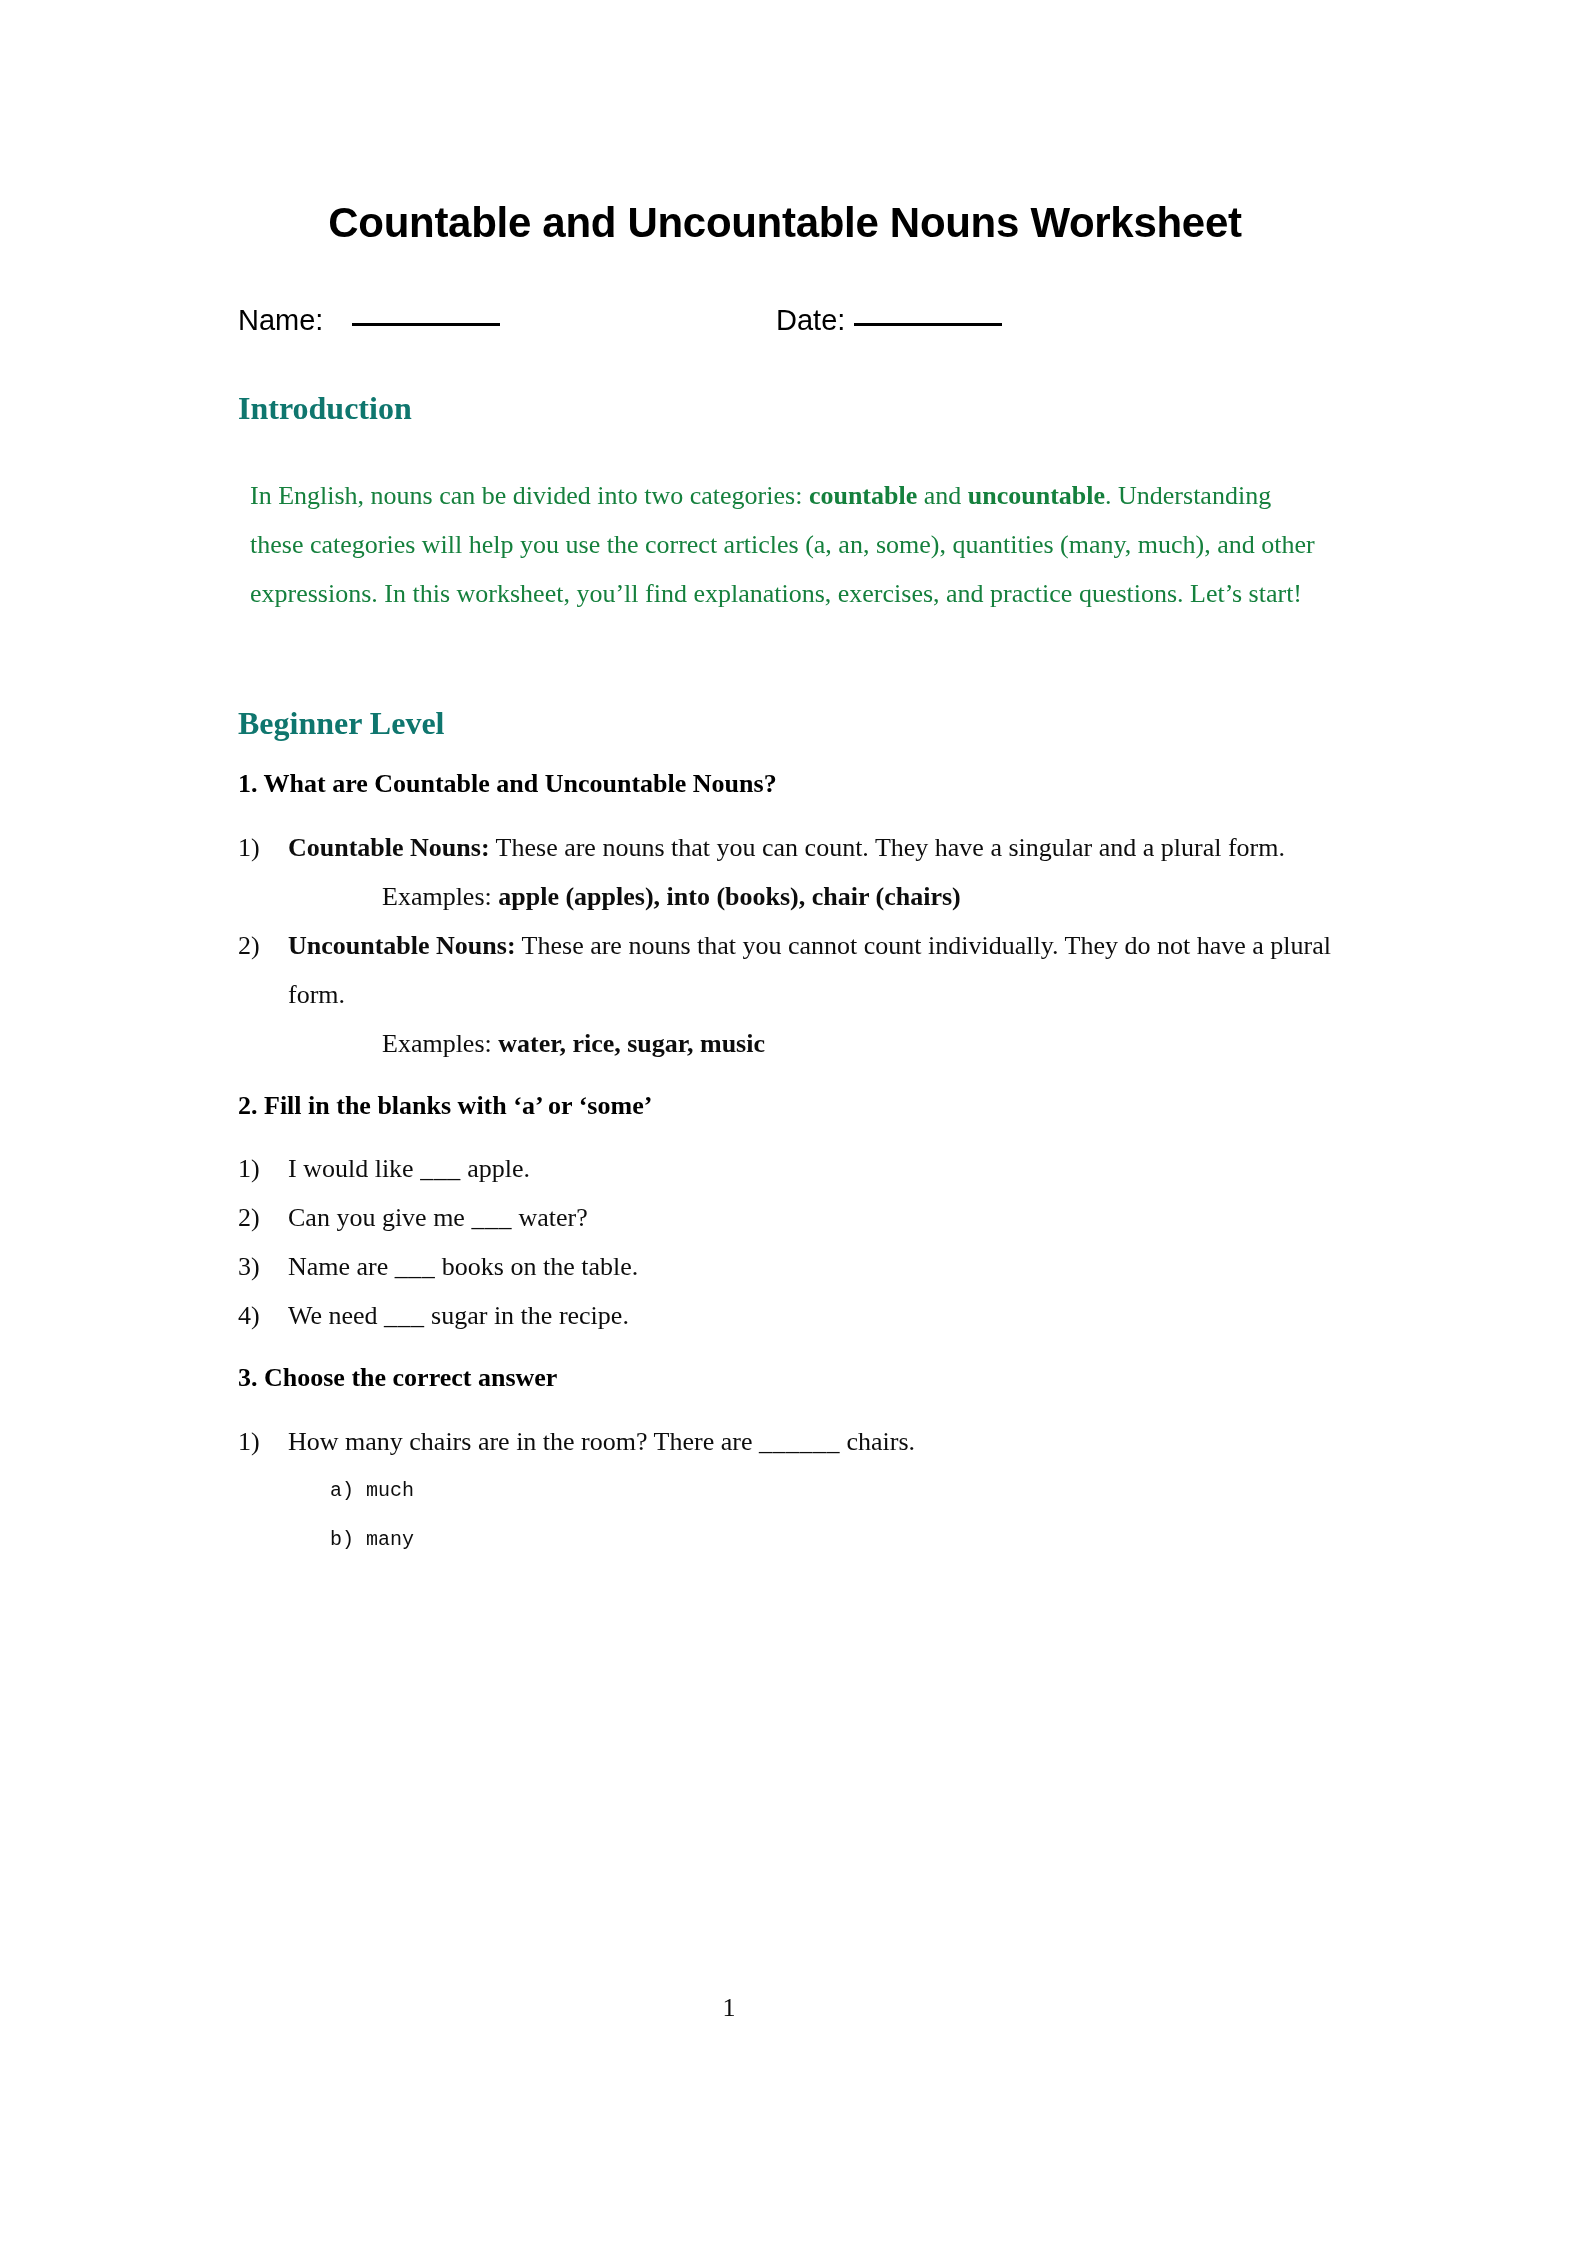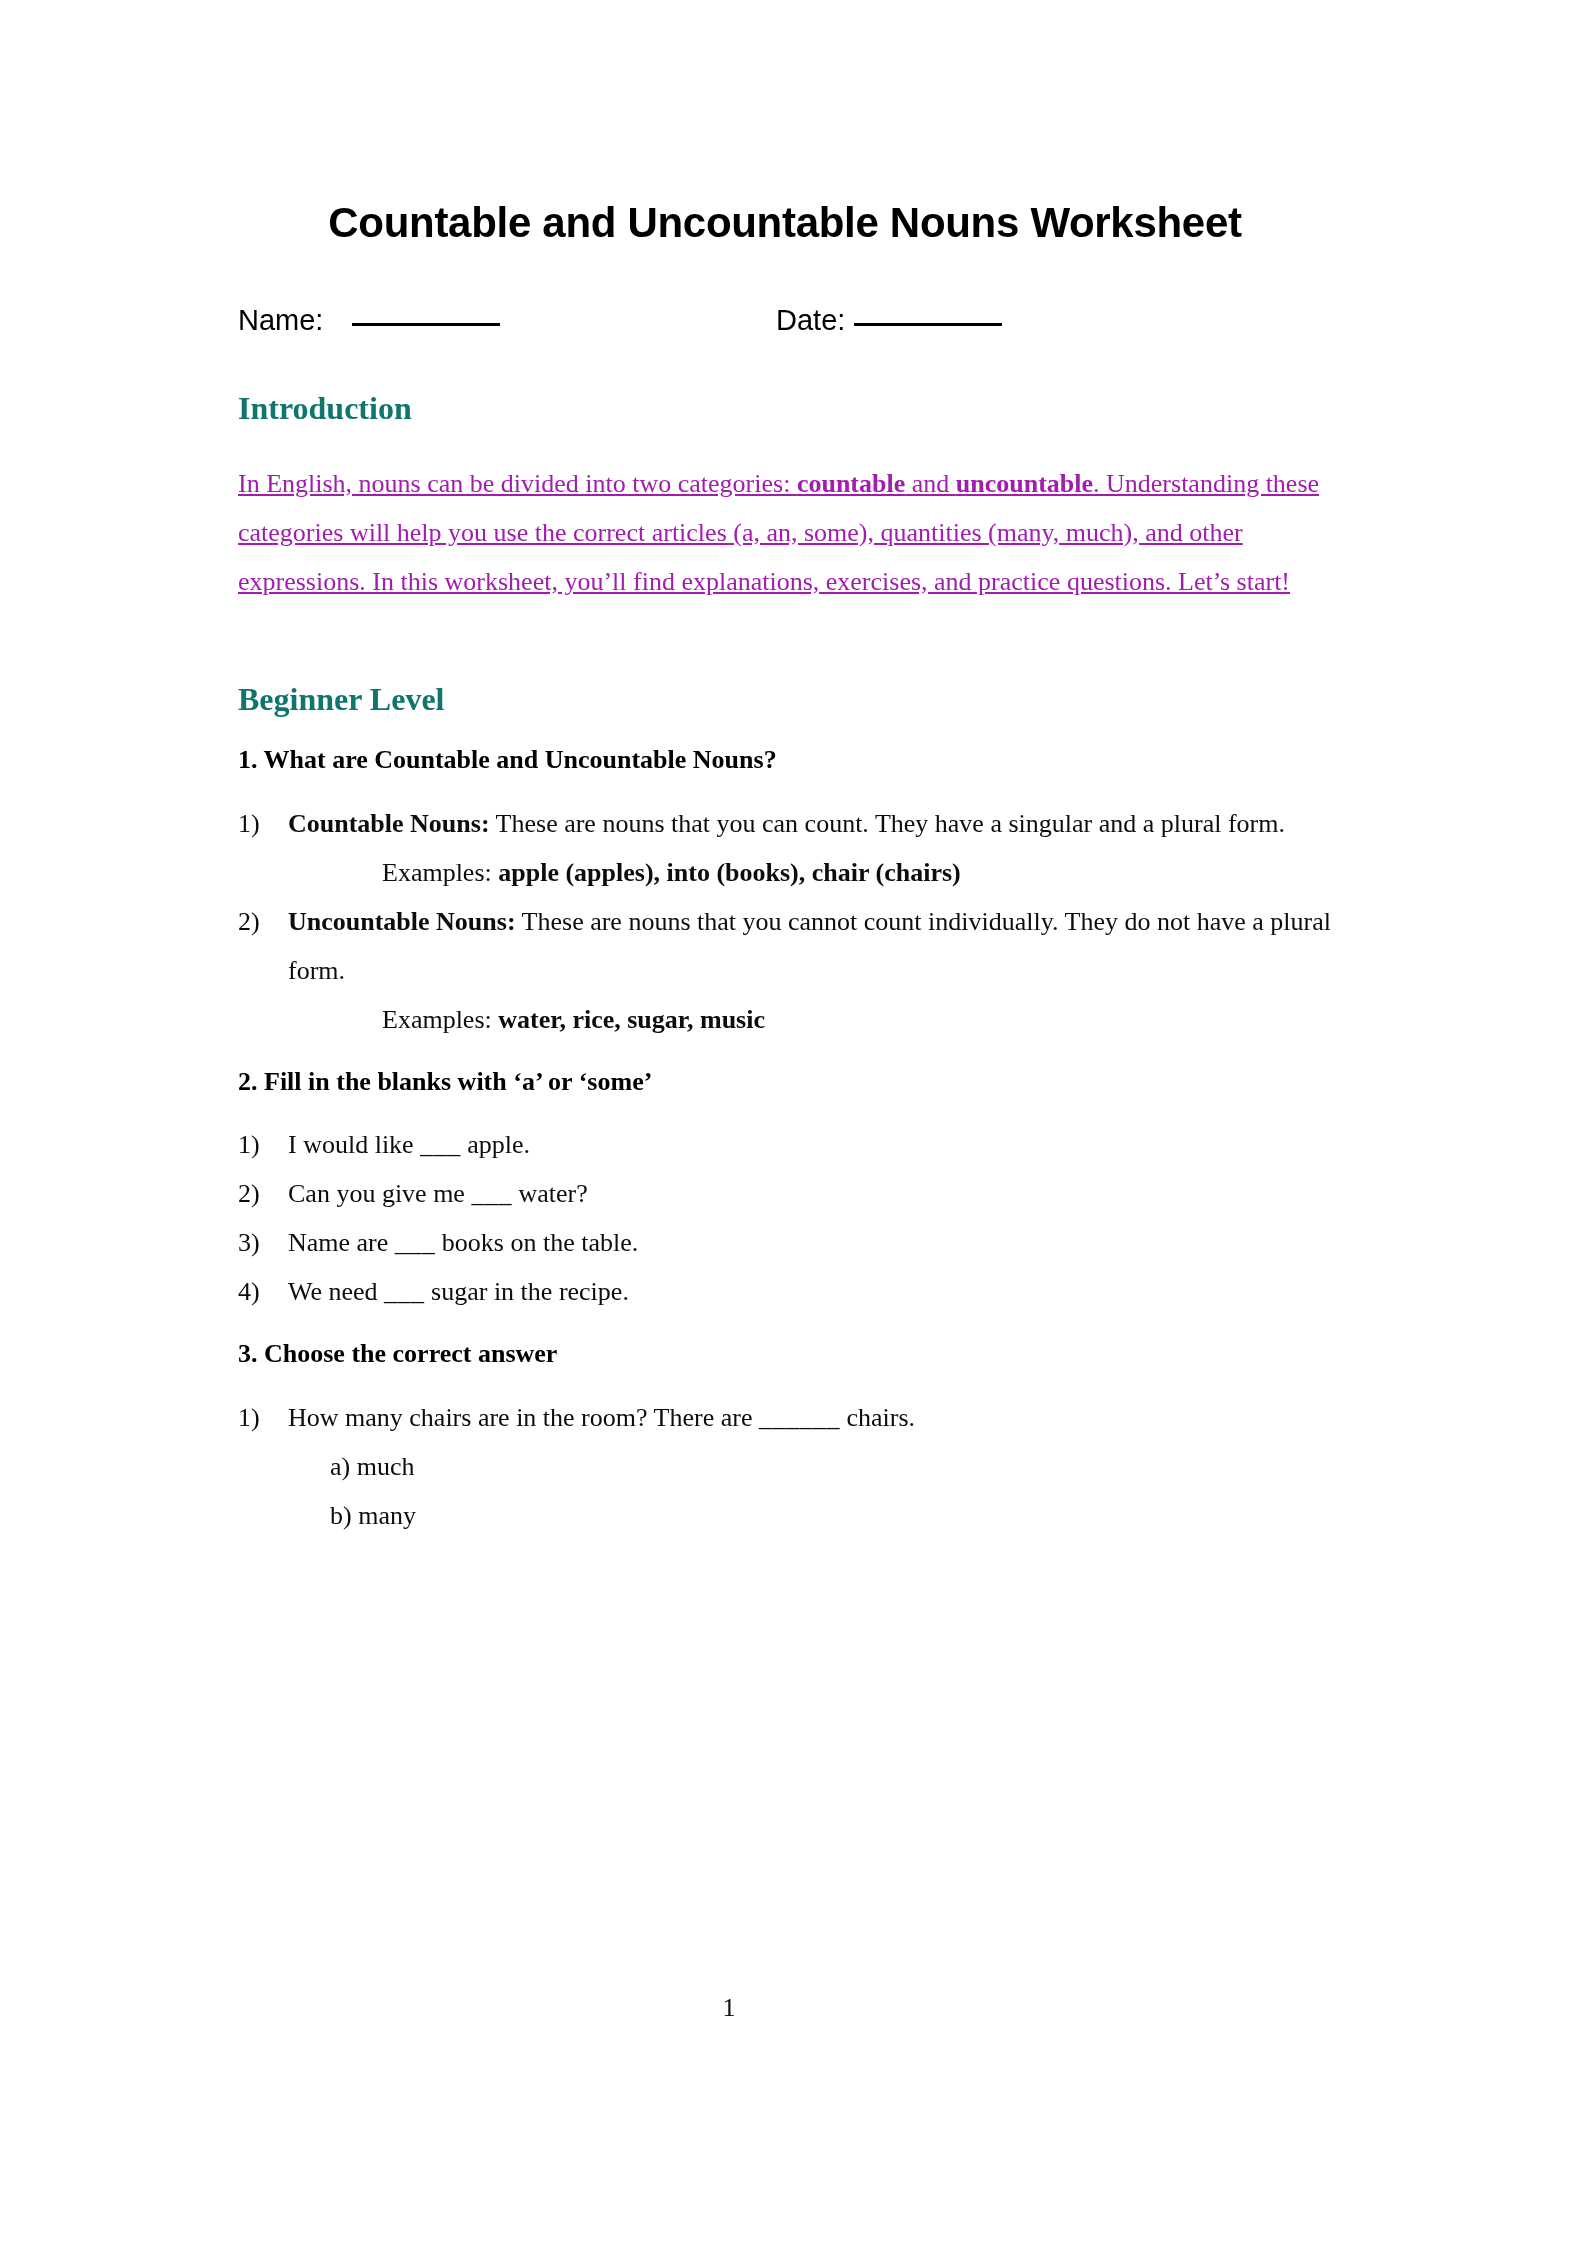--- a/index.html
+++ b/index.html
@@ -88,24 +88,23 @@
     font-size: 26px;
     line-height: 1.25;
     margin: 0;
     color: #000000;
   }
 
   
   p.body-text {
     font-size: 26px;
     line-height: 49px;
-    margin: 0;
+    margin: 12px;
     text-align: left;
-    color: #a21caf;
-    text-decoration: underline;
+    color: #15803d;
   }
   .intro-para { padding-top: 31px; }
 
   b, strong { font-weight: bold; }
 
   
   .num-list {
     margin: 0;
     padding: 0;
     list-style: none;
@@ -132,24 +131,25 @@
   
   .examples-line {
     font-size: 26px;
     line-height: 49px;
     padding-left: 144px;
     color: #0d0d0d;
   }
 
   
   .choice-option {
-    font-size: 26px;
+    font-size: 20px;
     line-height: 49px;
     padding-left: 92px;
     color: #0d0d0d;
+    font-family: Liberation Mono, monospace;
   }
 
   .blank { letter-spacing: 0.5px; }
 
   
   .page-number {
     position: absolute;
     left: 0;
     right: 0;
     top: 1995px;

